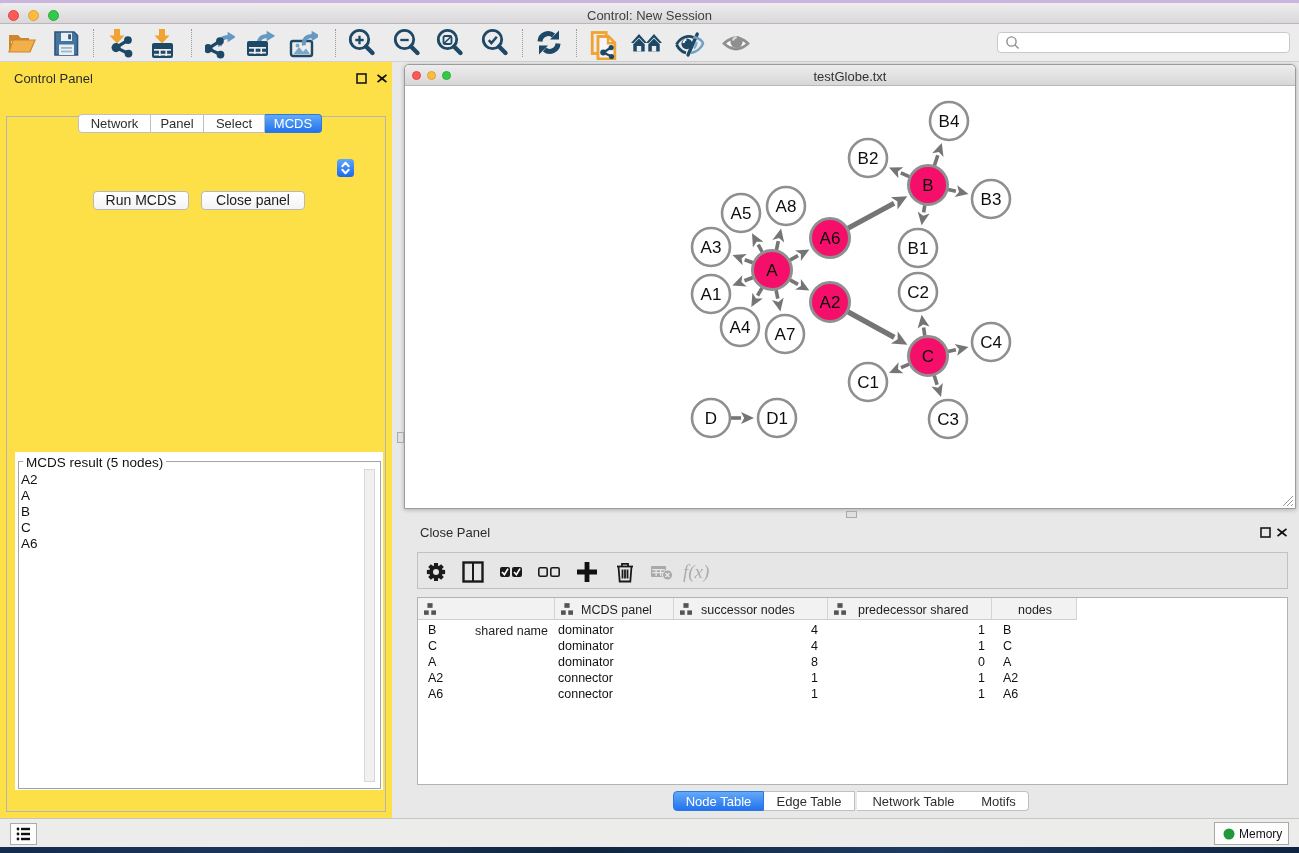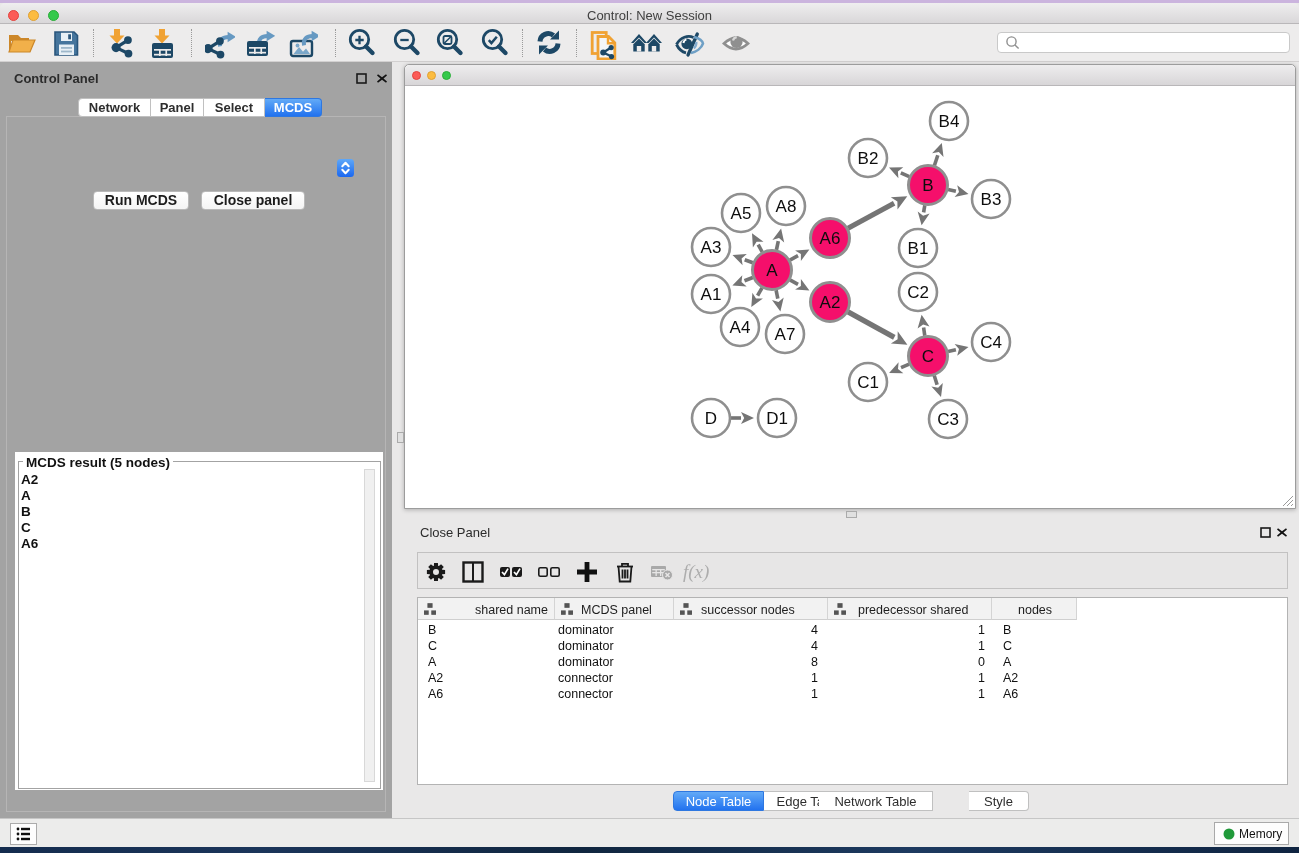--- a/index.html
+++ b/index.html
@@ -12,24 +12,24 @@
   border-radius:5px 5px 0 0; }
 .light { position:absolute; top:7px; width:11px; height:11px; border-radius:50%; }
 #titletext { left:0; top:8px; width:1299px; text-align:center; font-size:13px; color:#404040; }
 #toolbar { left:0; top:24px; width:1299px; height:38px; background:#edecec; border-bottom:1px solid #d2d0d0; }
 .tsep { position:absolute; top:5px; height:28px; width:0;
   border-left:1px dotted #9a9a9a; }
 .ticon { position:absolute; top:4px; }
 #searchbox { left:997px; top:32px; width:293px; height:21px; background:#fff;
   border:1px solid #c9c9c9; border-radius:4px; }
 
-#cpanel { left:0; top:62px; width:392px; height:756px; background:#a3a3a3;font-weight:bold; }
+#cpanel { left:0; top:62px; width:392px; height:756px; background:#fde047; }
 #cp-title { left:14px; top:9px; font-size:13px; color:#2b2b2b; }
 .winbtns { position:absolute; top:11px; }
-#cp-tabs { left:78px; top:36px; height:19px; display:flex; }
+#cp-tabs { left:78px; top:52px; height:19px; display:flex; }
 .tab { height:19px; line-height:18px; font-size:13px; color:#2e2e2e; text-align:center;
   background:#fff; border:1px solid #c0c0c0; border-left:none; }
 .tab.first { border-left:1px solid #c0c0c0; border-radius:4px 0 0 4px; }
 .tab.last { border-radius:0 4px 4px 0; }
 .tab.sel { background:linear-gradient(#62aaf7,#2272ef); color:#fff; border-color:#2e77e0; }
 #cp-pane { left:6px; top:54px; width:380px; height:696px; border:1px solid #b6b5b5; }
 #cp-opt { left:8px; top:75px; width:392px; text-align:center; font-size:14px; color:#2b2b2b; }
 #cp-select { left:43px; top:96px; width:311px; height:20px; background:#fff;
   border:1px solid #b3b3b3; border-radius:4px; font-size:14px; color:#1c1c1c;
   line-height:18px; padding-left:13px; }
@@ -254,20 +254,21 @@
   <div class="abs" id="cp-scroll"></div>
   <div class="abs" id="cp-gtitle">MCDS result (5 nodes)</div>
   <div class="abs" id="cp-list">A2<br>A<br>B<br>C<br>A6</div>
 </div>
 <div class="abs" id="netframe">
   <div class="abs" id="nf-title">
     <div class="light" style="left:7px;top:6px;width:9px;height:9px;background:#fc5b57;border:1px solid #e2443f;"></div>
     <div class="light" style="left:22px;top:6px;width:9px;height:9px;background:#fcbc40;border:1px solid #dfa035;"></div>
     <div class="light" style="left:37px;top:6px;width:9px;height:9px;background:#35c94b;border:1px solid #2aad38;"></div>
   </div>
+  <div class="abs" id="nf-text">testGlobe.txt</div>
   <div class="abs" style="left:0;top:22px;">
     <svg width="892" height="422" viewBox="0 0 892 422">
 <g stroke="#757575">
 <line x1="347.8" y1="175.8" x2="339.7" y2="172.7" stroke-width="3.6"></line>
 <line x1="357.2" y1="165.0" x2="353.2" y2="157.6" stroke-width="3.6"></line>
 <line x1="371.4" y1="163.0" x2="373.3" y2="154.2" stroke-width="3.6"></line>
 <line x1="384.9" y1="173.1" x2="393.0" y2="168.6" stroke-width="3.6"></line>
 <line x1="347.9" y1="190.5" x2="339.5" y2="193.8" stroke-width="3.6"></line>
 <line x1="384.9" y1="192.9" x2="393.0" y2="197.4" stroke-width="3.6"></line>
 <line x1="357.0" y1="200.9" x2="352.6" y2="208.6" stroke-width="3.6"></line>
@@ -425,21 +426,21 @@
 <div class="abs" id="tp-table">
   <div class="th" style="left:0px;width:137px;"></div>
 <svg style="position:absolute;left:6px;top:5px" width="12" height="12" viewBox="0 0 11 12">
       <g fill="none" stroke="#555" stroke-width="1.2">
         <rect x="3.5" y="0.8" width="4" height="3.4" fill="#555"></rect>
 <path d="M5.5 4.2 v2. M1.8 6.4 h7.4 M1.8 6.4 v1.8 M9.2 6.4 v1.8"></path>
 <rect x="0" y="8" width="3.6" height="3.2" fill="#555"></rect>
         <rect x="7.4" y="8" width="3.6" height="3.2" fill="#555"></rect>
       </g>
     </svg>
-<div class="thtext" style="left:57px;">shared name</div>
+<div class="thtext" style="left:57px;margin-top:21px;">shared name</div>
 <div class="th" style="left:137px;width:119px;"></div>
 <svg style="position:absolute;left:143px;top:5px" width="12" height="12" viewBox="0 0 11 12">
       <g fill="none" stroke="#555" stroke-width="1.2">
         <rect x="3.5" y="0.8" width="4" height="3.4" fill="#555"></rect>
 <path d="M5.5 4.2 v2. M1.8 6.4 h7.4 M1.8 6.4 v1.8 M9.2 6.4 v1.8"></path>
 <rect x="0" y="8" width="3.6" height="3.2" fill="#555"></rect>
         <rect x="7.4" y="8" width="3.6" height="3.2" fill="#555"></rect>
       </g>
     </svg>
 <div class="thtext" style="left:163px;">MCDS panel</div>
@@ -486,22 +487,22 @@
 <div class="cell" style="left:497px;top:73px;width:70px;text-align:right">1</div>
 <div class="cell" style="left:585px;top:73px">A2</div>
 <div class="cell" style="left:10px;top:89px">A6</div>
 <div class="cell" style="left:140px;top:89px">connector</div>
 <div class="cell" style="left:330px;top:89px;width:70px;text-align:right">1</div>
 <div class="cell" style="left:497px;top:89px;width:70px;text-align:right">1</div>
 <div class="cell" style="left:585px;top:89px">A6</div>
 </div>
 <div class="ftab" style="left:673px;width:91px;background:linear-gradient(#62aaf7,#2272ef);color:#fff;border:1px solid #2e77e0;border-radius:4px 0 0 4px;">Node Table</div>
 <div class="ftab" style="left:764px;width:91px;">Edge Table</div>
-<div class="ftab" style="left:819px;width:114px;">Network Table</div>
-<div class="ftab" style="left:969px;width:60px;border-radius:0 4px 4px 0;">Style</div>
+<div class="ftab" style="left:857px;width:114px;">Network Table</div>
+<div class="ftab" style="left:969px;width:60px;border-radius:0 4px 4px 0;">Motifs</div>
 <div class="abs" id="statusbar"></div>
 <div class="abs" id="listbtn">
   <svg width="25" height="20" viewBox="0 0 25 20" style="position:absolute;left:0;top:0">
     <circle cx="7" cy="5" r="1.4" fill="#111"></circle>
     <circle cx="7" cy="10" r="1.4" fill="#111"></circle>
     <circle cx="7" cy="15" r="1.4" fill="#111"></circle>
     <rect x="10" y="3.8" width="9" height="2.4" fill="#111"></rect>
     <rect x="10" y="8.8" width="9" height="2.4" fill="#111"></rect>
     <rect x="10" y="13.8" width="9" height="2.4" fill="#111"></rect>
   </svg>

